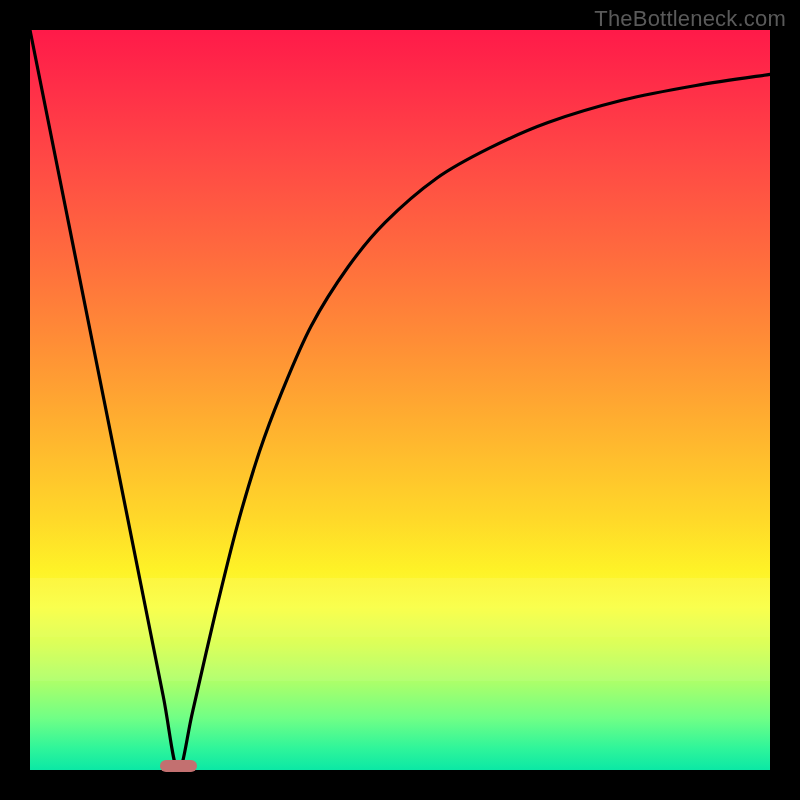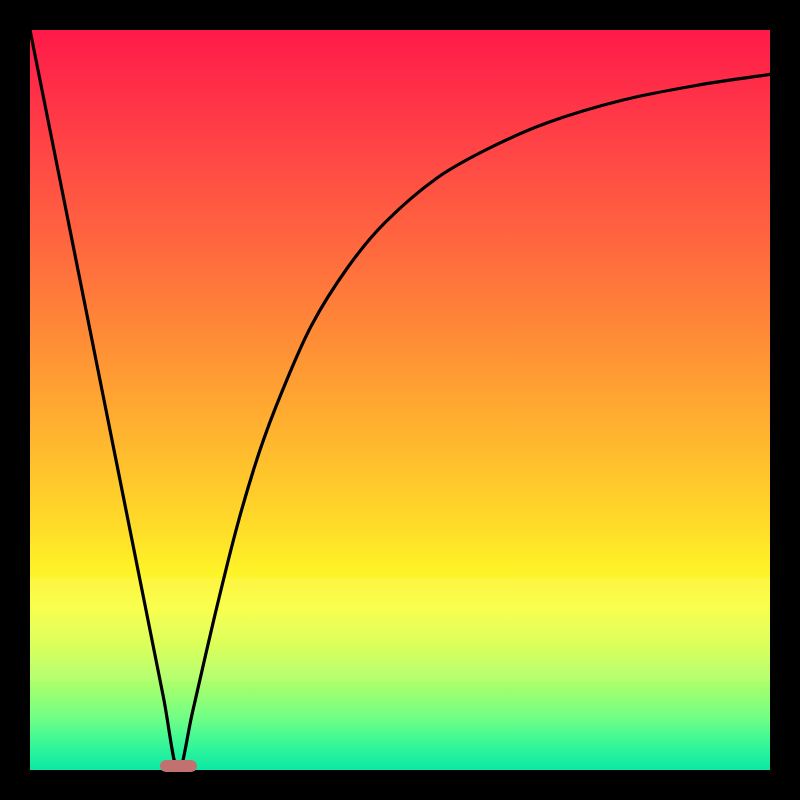--- a/index.html
+++ b/index.html
@@ -69,20 +69,21 @@
   .marker {
     position: absolute;
     background: #c37070;
     border-radius: 7px;
   }
 </style>
 </head>
 <body>
 
 <div class="frame">
+  <div class="watermark">TheBottleneck.com</div>
   <div class="plot">
     <div class="band-light" style="top:74%; height:8%;"></div>
     <div class="band-light" style="top:82%; height:6%; background:rgba(255,255,255,0.07);"></div>
     <svg class="curve" viewBox="0 0 740 740" preserveAspectRatio="none">
       <path id="curve-path" d="M 0 0 C 6.166666666666667 30.833333333333332 24.666666666666664 123.33333333333334 37 185 C 49.333333333333336 246.66666666666666 61.666666666666664 308.3333333333333 74 370 C 86.33333333333333 431.6666666666667 101.13333333333334 505.6666666666667 111 555 C 120.86666666666666 604.3333333333334 127.03333333333332 635.1666666666666 133.2 666 C 139.36666666666665 696.8333333333334 143.06666666666666 737.5333333333333 148 740 C 152.93333333333334 742.4666666666667 156.63333333333335 706.6999999999999 162.8 680.8 C 168.96666666666667 654.9 177.6 615.4333333333334 185 584.6 C 192.4 553.7666666666667 199.8 522.9333333333333 207.20000000000002 495.79999999999995 C 214.60000000000002 468.66666666666663 222 444 229.4 421.8 C 236.8 399.6 242.9666666666667 383.5666666666666 251.60000000000002 362.59999999999997 C 260.23333333333335 341.6333333333333 270.1 316.9666666666667 281.2 296 C 292.29999999999995 275.0333333333333 305.8666666666667 254.06666666666663 318.2 236.79999999999995 C 330.5333333333333 219.53333333333327 340.4 207.19999999999996 355.2 192.39999999999998 C 370 177.6 389.7333333333334 160.33333333333334 407.00000000000006 148 C 424.2666666666667 135.66666666666666 440.3 127.64999999999998 458.8 118.39999999999998 C 477.3 109.14999999999998 495.8 100.51666666666667 518 92.5 C 540.2 84.48333333333333 567.3333333333334 76.46666666666663 592 70.29999999999995 C 616.6666666666666 64.13333333333328 641.3333333333334 59.81666666666664 666 55.5 C 690.6666666666666 51.18333333333336 727.6666666666666 46.25000000000008 740 44.40000000000009" fill="none" stroke="#000" stroke-width="3.2" stroke-linejoin="round" stroke-linecap="round"></path>
     </svg>
     <div id="marker" class="marker" style="left: 129.5px; width: 37px; top: 730.3px; height: 12px; background: rgb(195, 112, 112);"></div>
   </div>
 </div>
 

